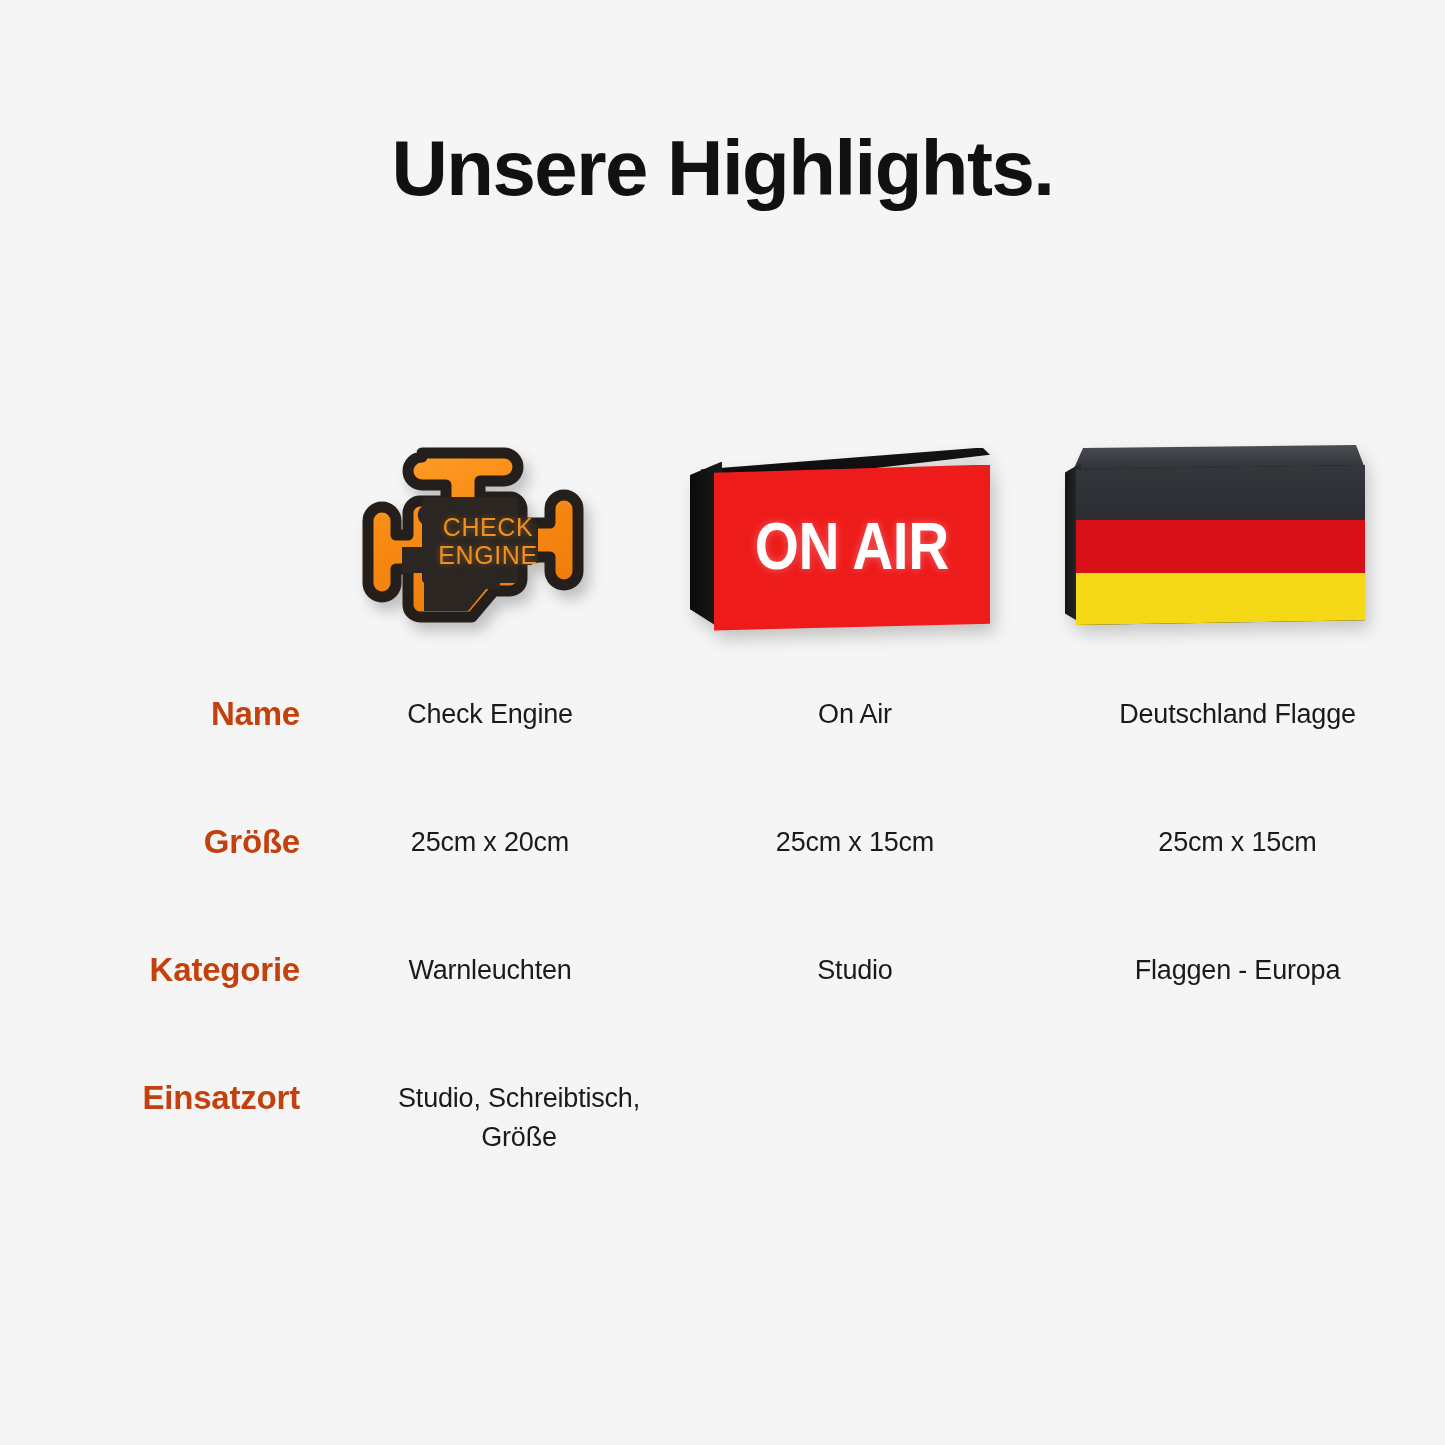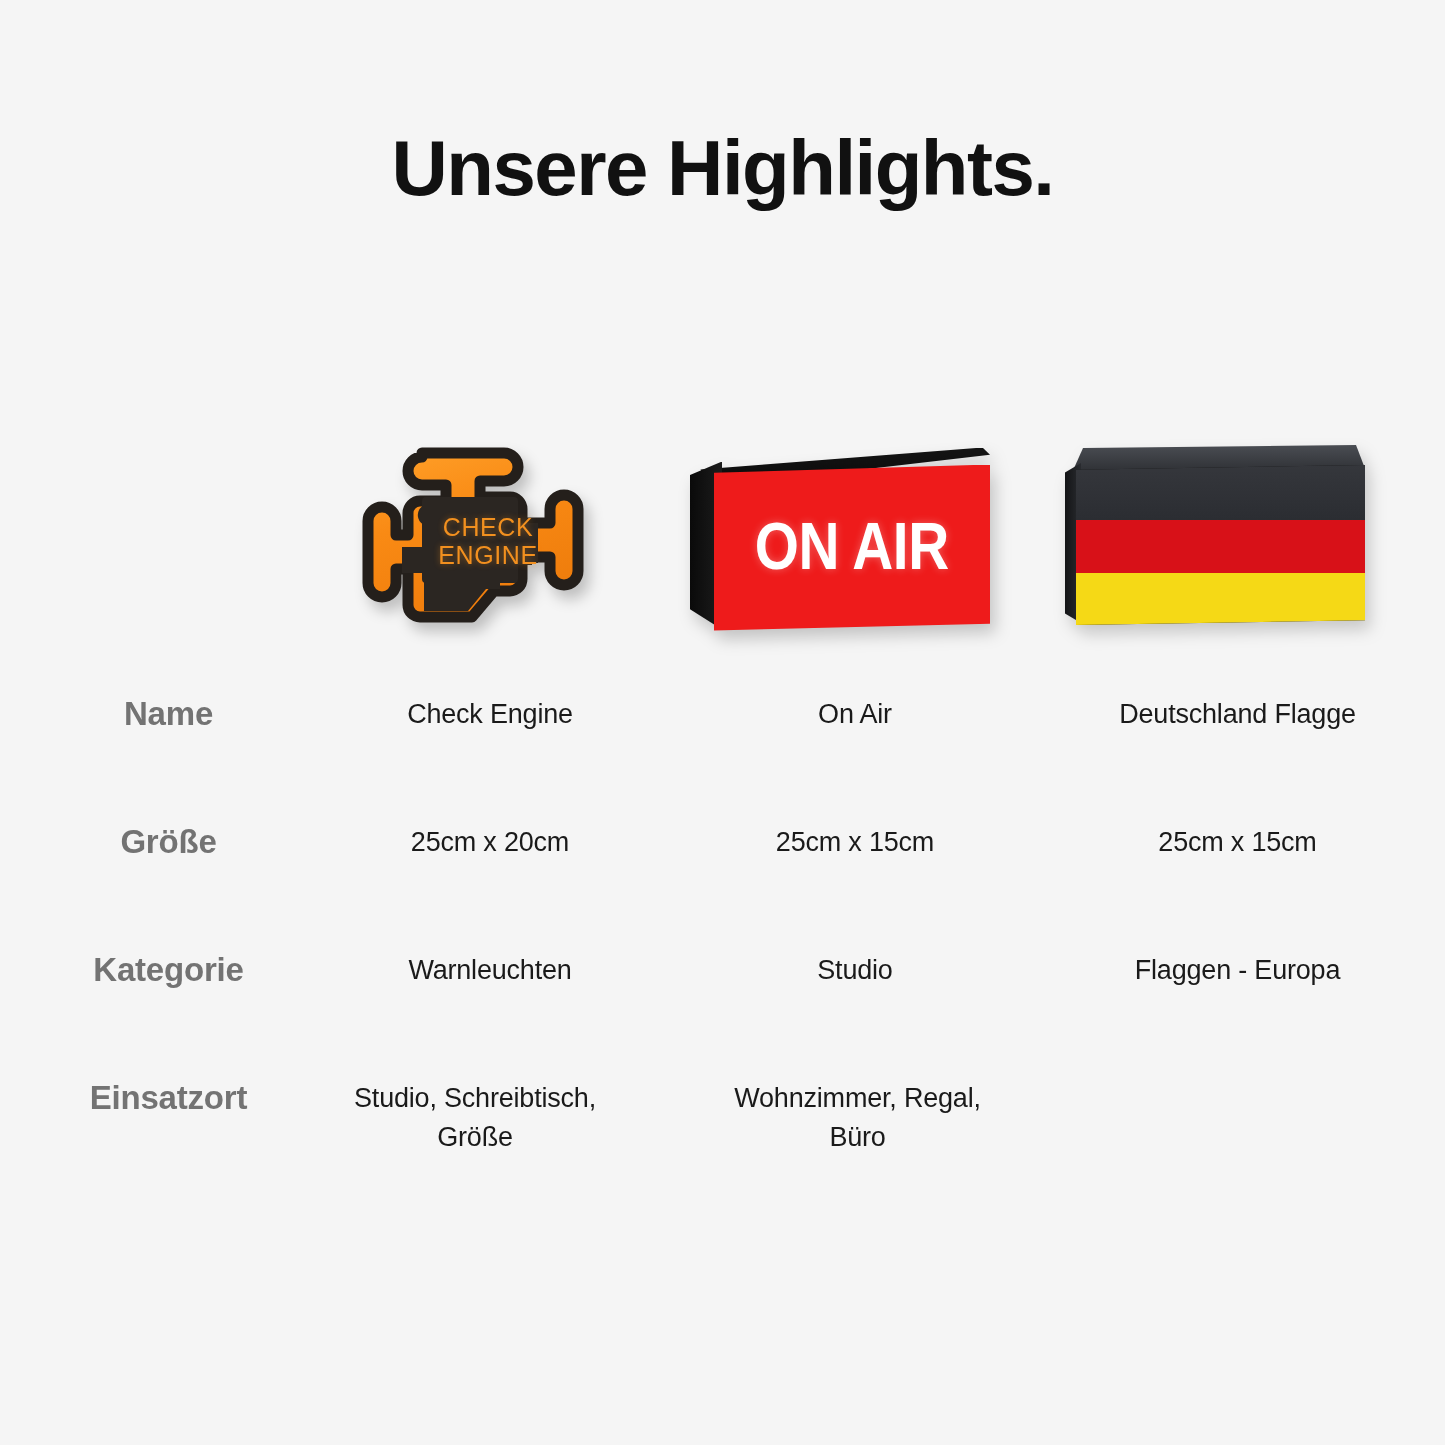--- a/index.html
+++ b/index.html
@@ -163,30 +163,30 @@
   }
   .row {
     position: relative;
     width: 1445px;
     display: flex;
     align-items: flex-start;
   }
   .row-name      { height: 128px; }
   .row-groesse   { height: 128px; }
   .row-kategorie { height: 128px; }
-  .row-einsatz   { height: 160px; }
+  .row-einsatz   { height: 160px; gap: 44px; }
 
   .cell-label {
     width: 300px;
     padding-left: 37px;
     box-sizing: border-box;
     font-size: 33px;
     font-weight: 700;
-    color: #737373;
-    text-align: center;
+    color: #c2410c;
+    text-align: right;
     letter-spacing: -0.2px;
   }
   .cell-val {
     font-size: 27px;
     font-weight: 400;
     color: #1a1a1a;
     text-align: center;
     line-height: 1.45;
     letter-spacing: -0.2px;
   }
@@ -270,18 +270,17 @@
     <div class="row row-kategorie">
       <div class="cell-label">Kategorie</div>
       <div class="cell-val col-1">Warnleuchten</div>
       <div class="cell-val col-2">Studio</div>
       <div class="cell-val col-3">Flaggen - Europa</div>
     </div>
 
     <div class="row row-einsatz">
       <div class="cell-label">Einsatzort</div>
       <div class="cell-val col-2" style="padding:0 18px;box-sizing:border-box;">Studio, Schreibtisch, Größe</div>
-      <div class="cell-val col-3" style="padding:0 62px;box-sizing:border-box;">Wohnzimmer, Regal, Büro</div>
     </div>
 
   </div>
 
 </div>
 
 </body></html>

